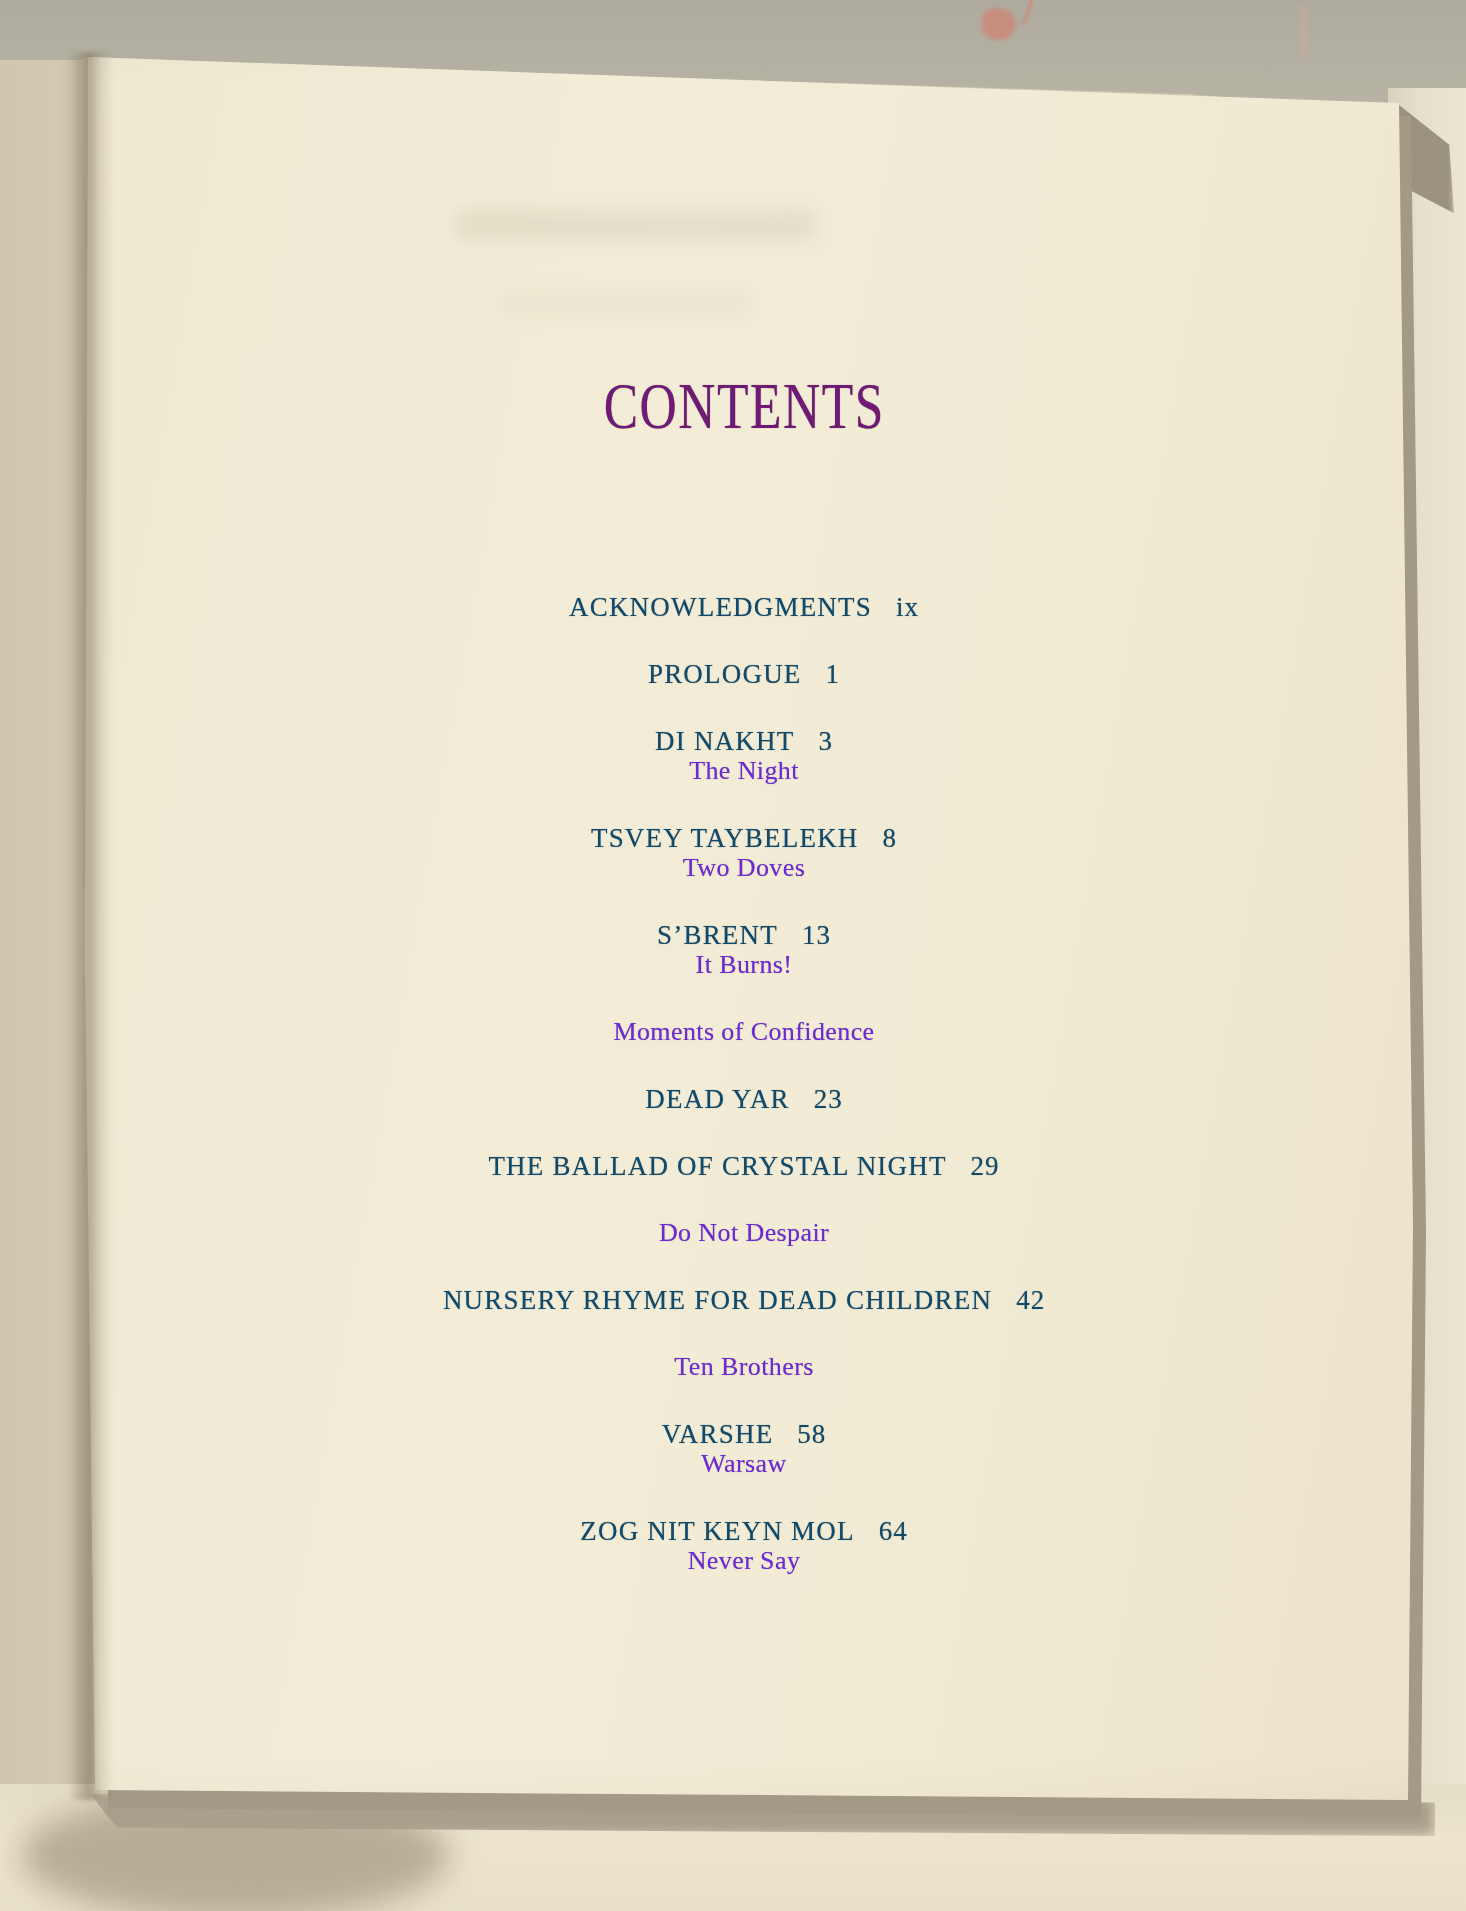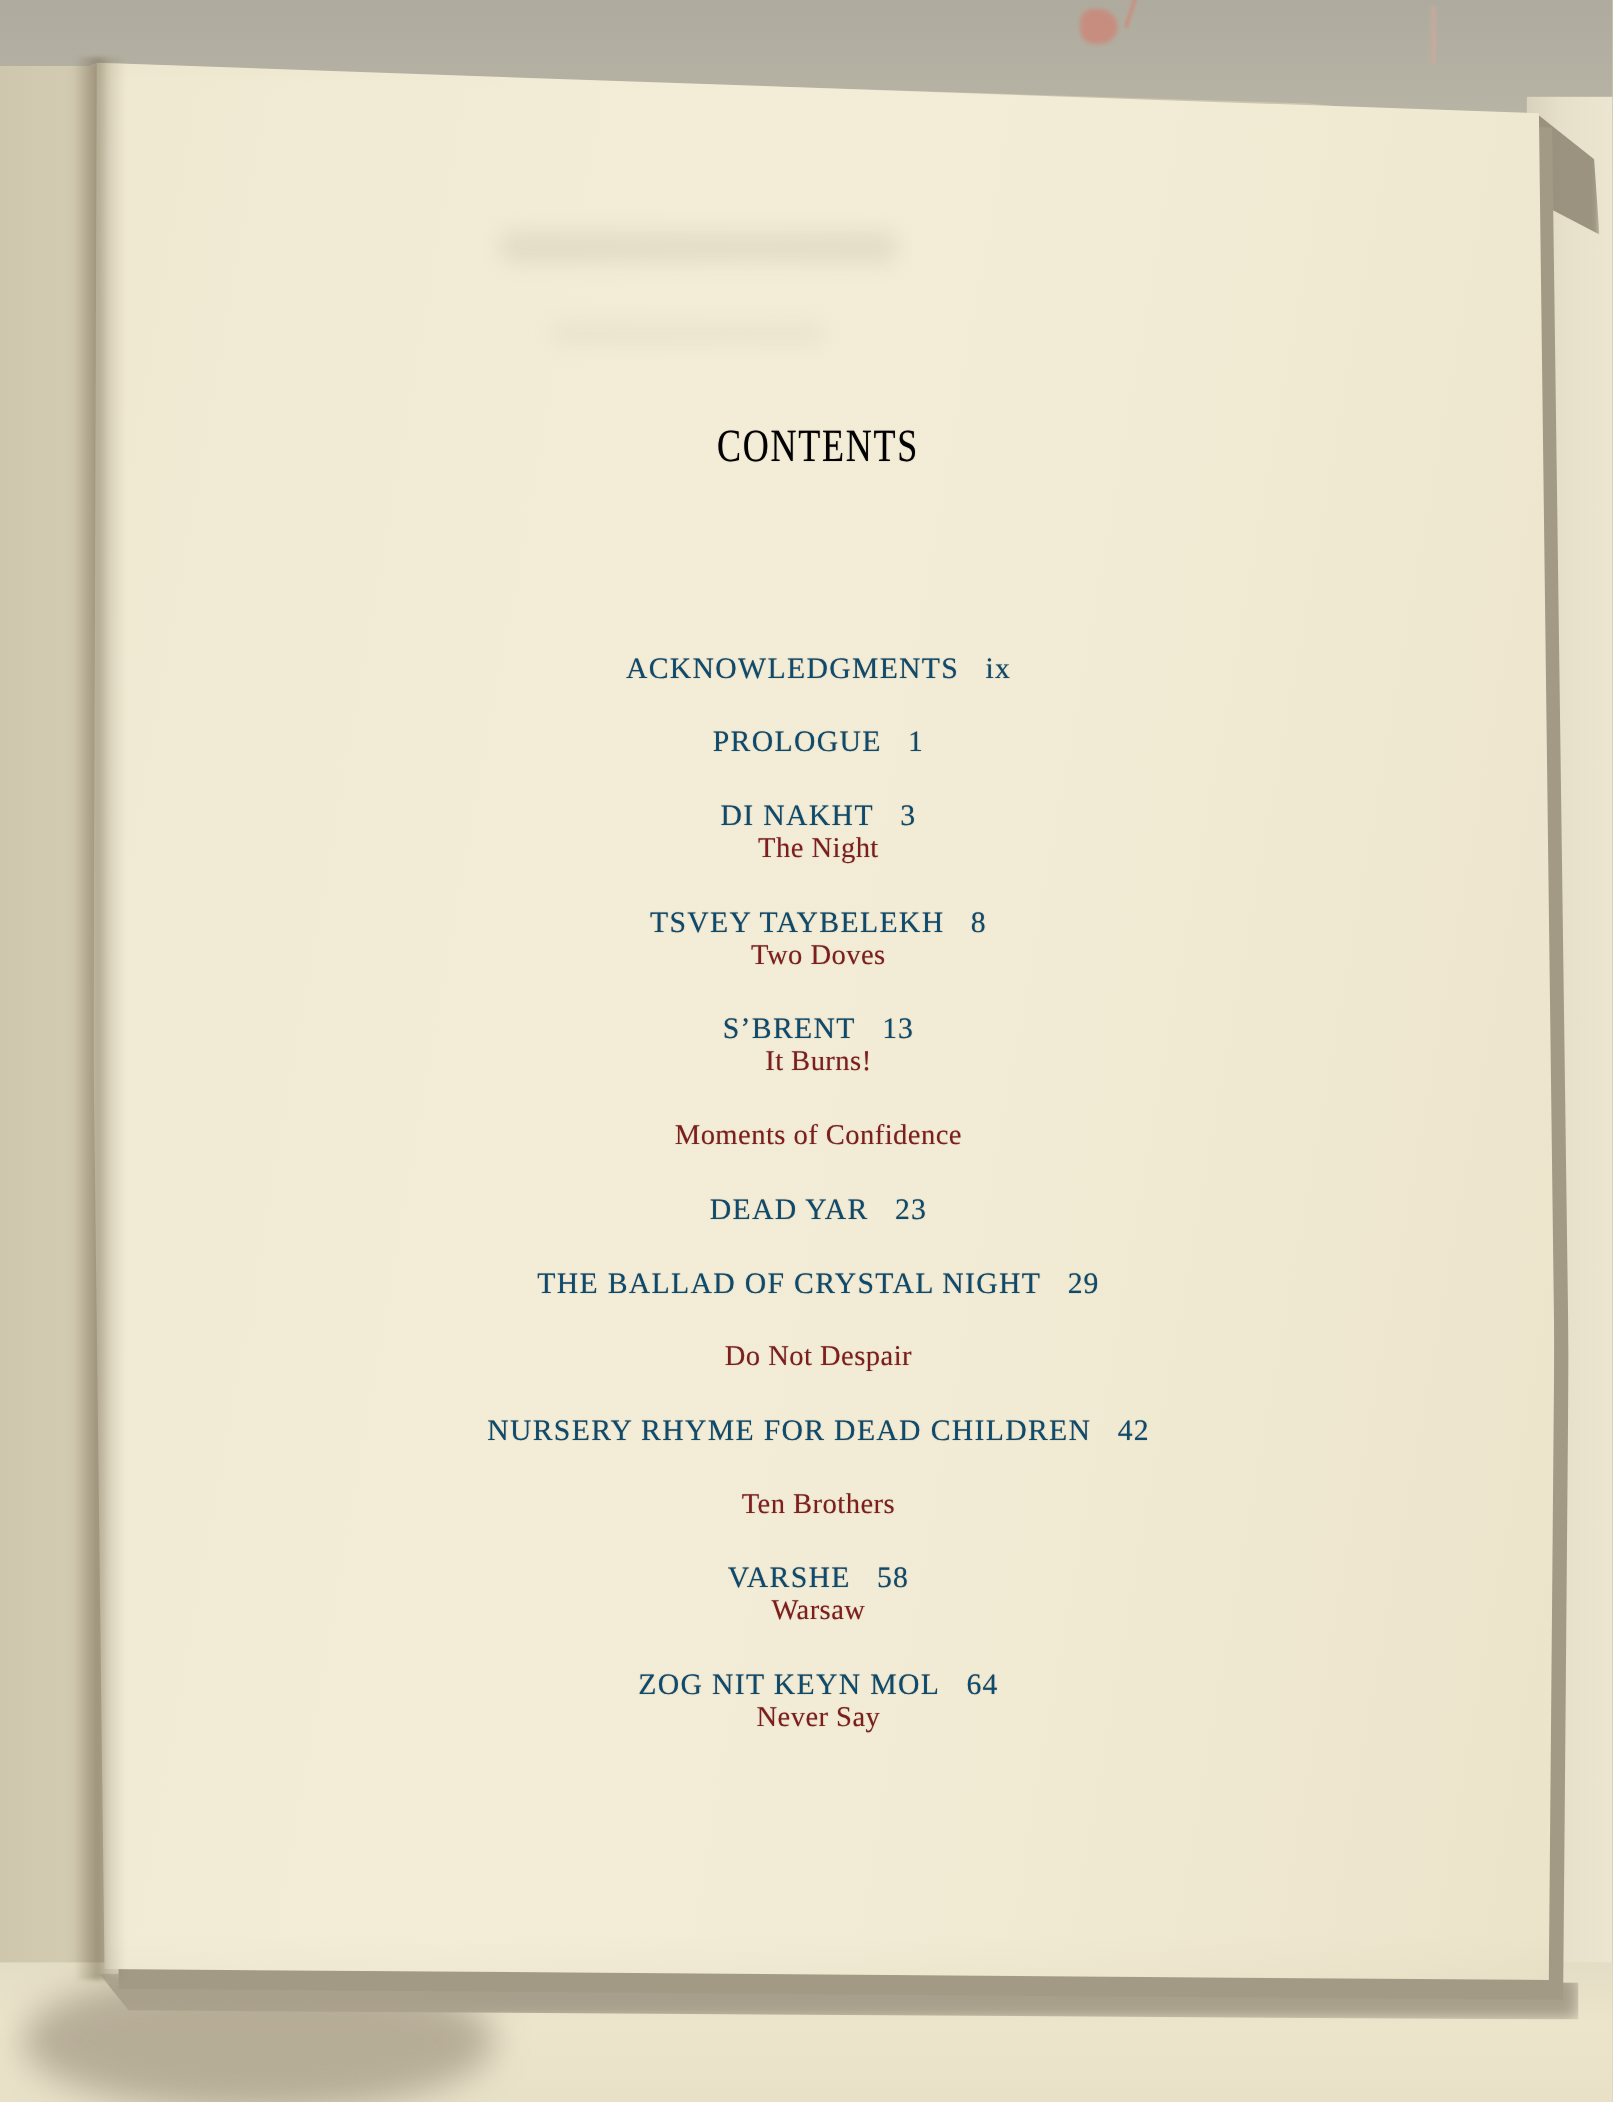--- a/index.html
+++ b/index.html
@@ -80,35 +80,35 @@
     position:absolute;left:1301px;top:6px;width:4px;height:52px;
     background:#dba79c;filter:blur(1.5px);opacity:.55;z-index:3;
   }
   
   .toc{
     position:absolute;left:88px;top:0;width:1312px;z-index:5;
     text-align:center;color:#3a322c;
   }
   .toc-heading{
     margin-top:374px;height:66px;line-height:64px;
-    font-size:42px;letter-spacing:2px;font-weight:400;
-    color:#000000;text-shadow:0 0 1px rgba(52,44,38,.65);
+    font-size:66px;letter-spacing:2px;font-weight:400;
+    color:#701a75;text-shadow:0 0 1px rgba(52,44,38,.65);
   }
   .toc-heading .squeeze{display:inline-block;transform:scaleX(.78);}
   .entry-list{margin-top:152px;}
   .entry{margin-bottom:37px;}
   .entry-main{
     line-height:30px;font-size:27px;letter-spacing:1.2px;
     color:#0c4a6e;text-shadow:0 0 1px rgba(60,50,40,.55);
     white-space:nowrap;
   }
   .entry-page{margin-left:24px;letter-spacing:1px;}
   .entry-subtitle{
     line-height:30px;font-size:26px;letter-spacing:.4px;
-    color:#7f1d1d;text-shadow:0 0 1px rgba(70,58,46,.45);
+    color:#6d28d9;text-shadow:0 0 1px rgba(70,58,46,.45);
   }
 </style>
 </head>
 <body>
 
 <div class="top-band"></div>
 <div class="left-cover"></div>
 <div class="right-stack"></div>
 <div class="right-wedge"></div>
 <div class="bottom-stack"></div>

